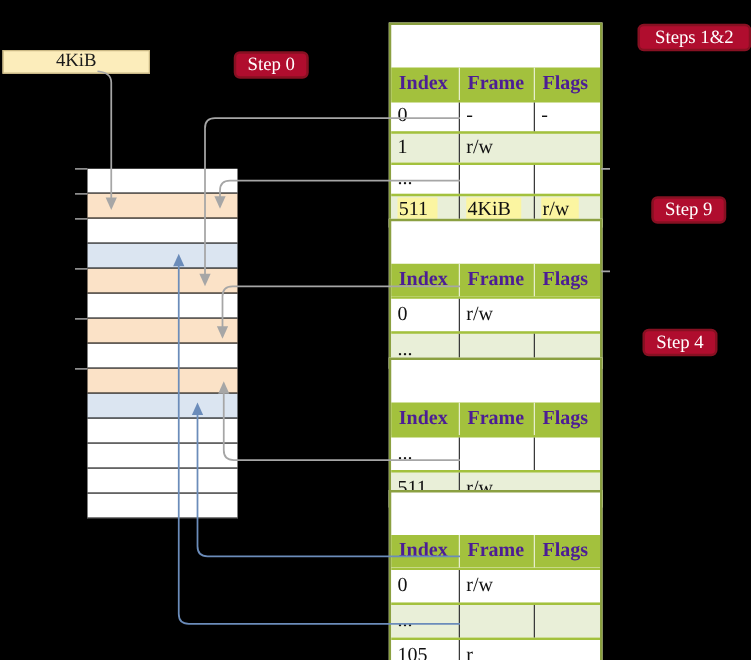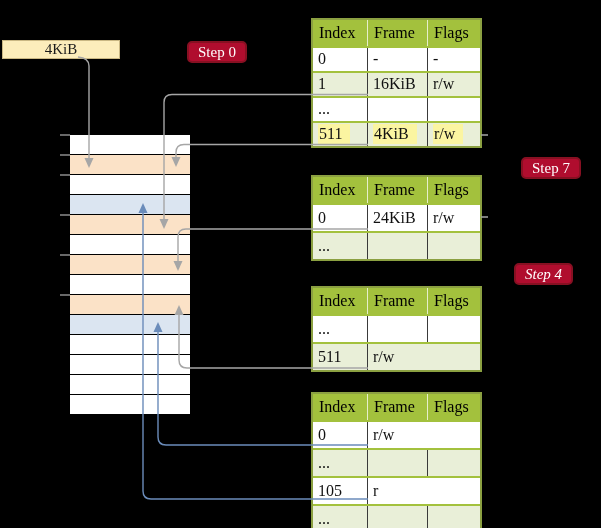--- a/index.html
+++ b/index.html
@@ -40,22 +40,22 @@
   .memory{position:absolute;left:70px;top:135px;width:120px;}
   .mrow{height:20px;box-sizing:border-box;border-bottom:1px solid #000;}
   .mrow.free{background:#ffffff;}
   .mrow.pagetable{background:var(--peach);}
   .mrow.data{background:var(--blue-row);}
   
   .pt-table{
     position:absolute;width:171px;box-sizing:border-box;
     border:2px solid var(--green-border);background:#fff;
   }
-  .thead{display:flex;height:26px;background:var(--green-header);color:#000000;
-    font-weight:normal;font-size:16px;}
+  .thead{display:flex;height:26px;background:var(--green-header);color:#4c1d95;
+    font-weight:bold;font-size:16px;margin-top:34px;}
   .hcell{box-sizing:border-box;padding:2px 0 0 6px;line-height:22px;}
   .hcell:nth-child(1){width:54px;}
   .hcell:nth-child(2){width:60px;}
   .hcell:nth-child(3){flex:1;}
   .hcell + .hcell{border-left:1px solid var(--header-divider);}
   .trow{display:flex;height:28px;box-sizing:border-box;border-top:2px solid var(--green-header);
     font-size:16px;color:#111;}
   .compact .trow{height:25px;}
   .trow.white{background:#fff;}
   .trow.green{background:var(--green-row);}
@@ -77,22 +77,23 @@
 </head>
 <body>
 
 <div class="canvas">
 
   <div class="frame-box">
     <span>4KiB</span>
   </div>
 
   <div class="step-label" style="left:187px;top:41px;">Step 0</div>
-  <div class="step-label" style="left:521px;top:157px;">Step 7</div>
-  <div class="step-label" style="left:514px;top:263px;font-style:italic;">Step 4</div>
+  <div class="step-label" style="left:510px;top:19px;min-width:91px;text-align:center;">Steps 1&amp;2</div>
+  <div class="step-label" style="left:521px;top:157px;">Step 9</div>
+  <div class="step-label" style="left:514px;top:263px;">Step 4</div>
 
   <div class="memory">
       <div class="mrow free"></div>
       <div class="mrow pagetable"></div>
       <div class="mrow free"></div>
       <div class="mrow data"></div>
       <div class="mrow pagetable"></div>
       <div class="mrow free"></div>
       <div class="mrow pagetable"></div>
       <div class="mrow free"></div>
@@ -110,21 +111,20 @@
         <div class="hcell">Frame</div>
         <div class="hcell">Flags</div>
       </div>
       <div class="trow white">
         <div class="cell"><span>0</span></div>
         <div class="cell"><span>-</span></div>
         <div class="cell"><span>-</span></div>
       </div>
       <div class="trow green">
         <div class="cell"><span>1</span></div>
-        <div class="cell"><span>16KiB</span></div>
         <div class="cell"><span>r/w</span></div>
       </div>
       <div class="trow white">
         <div class="cell"><span>...</span></div>
         <div class="cell"></div>
         <div class="cell"></div>
       </div>
       <div class="trow green">
         <div class="cell"><span class="hl">511</span></div>
         <div class="cell"><span class="hl">4KiB</span></div>
@@ -132,21 +132,20 @@
       </div>
     </div>
   <div class="pt-table" style="left:311px;top:175px;">
       <div class="thead">
         <div class="hcell">Index</div>
         <div class="hcell">Frame</div>
         <div class="hcell">Flags</div>
       </div>
       <div class="trow white">
         <div class="cell"><span>0</span></div>
-        <div class="cell"><span>24KiB</span></div>
         <div class="cell"><span>r/w</span></div>
       </div>
       <div class="trow green">
         <div class="cell"><span>...</span></div>
         <div class="cell"></div>
         <div class="cell"></div>
       </div>
     </div>
   <div class="pt-table" style="left:311px;top:286px;">
       <div class="thead">

